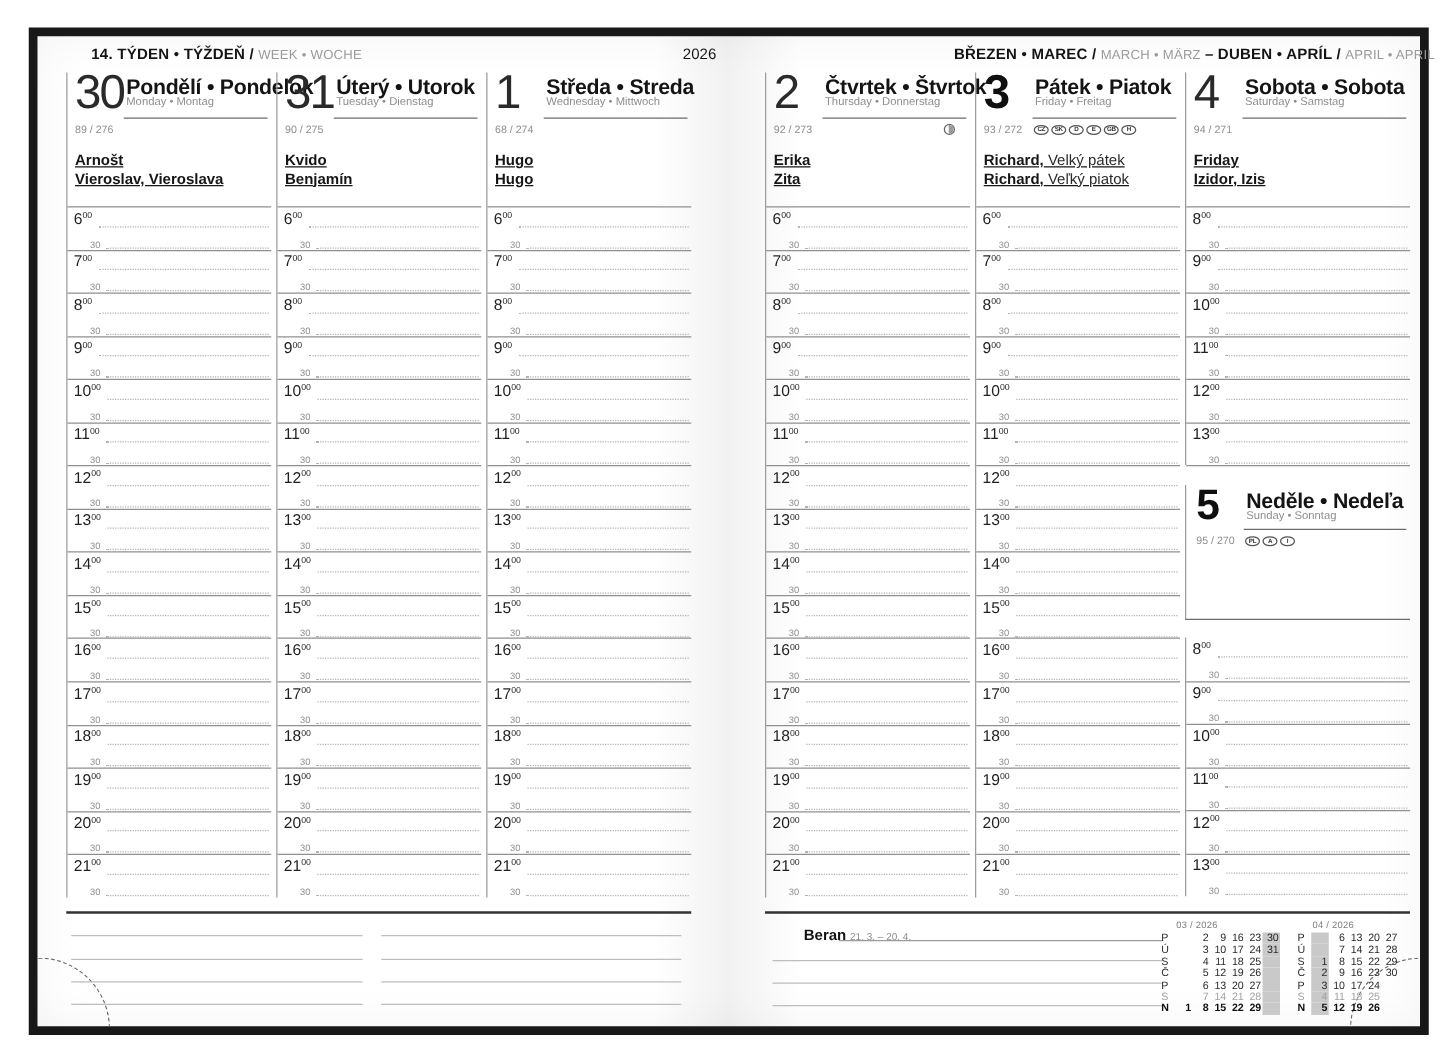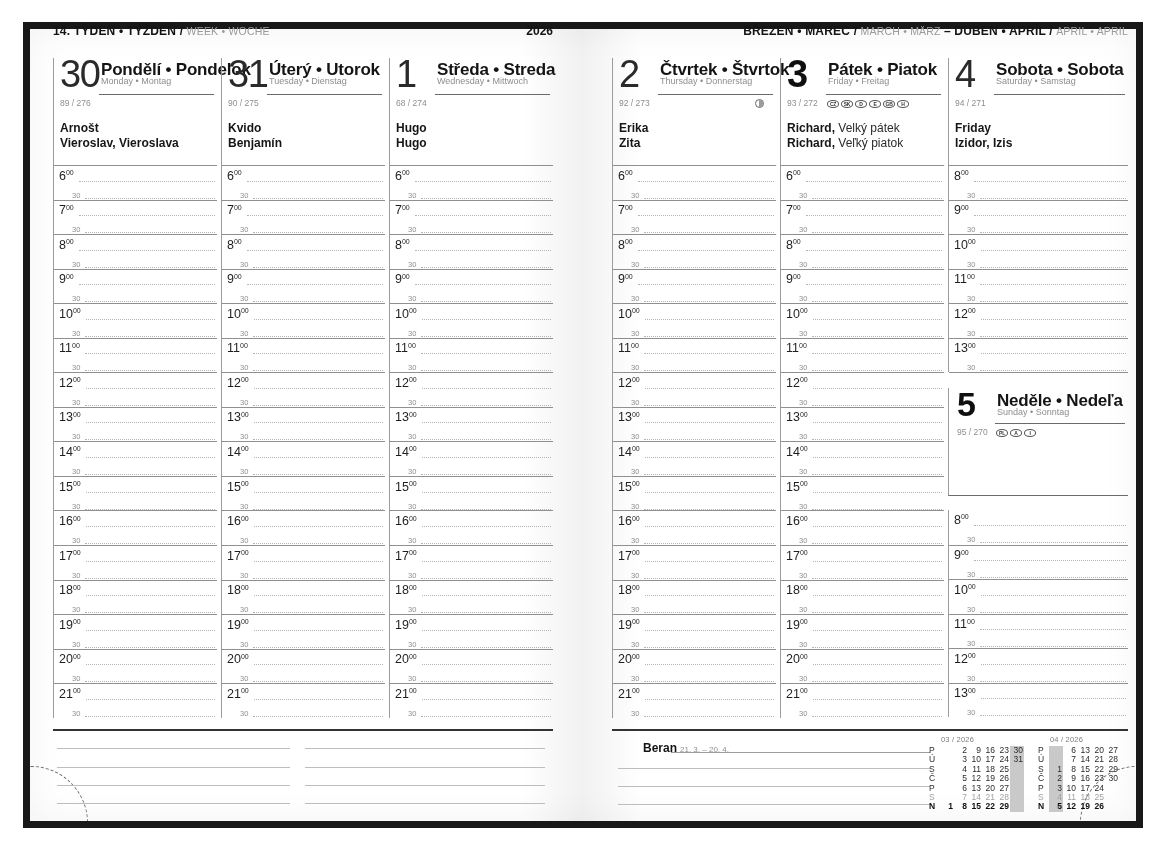--- a/index.html
+++ b/index.html
@@ -6,41 +6,41 @@
   .sheet{position:relative;width:1165px;height:846px;background:#fff;overflow:hidden;
          font-family:"Liberation Sans",sans-serif;color:#1c1c1c;}
   .frame{position:absolute;left:23px;top:22px;width:1106px;height:792px;border:7px solid #181818;background:#fff;}
   .clip{position:absolute;left:30px;top:29px;width:1106px;height:792px;overflow:hidden;
         box-shadow:inset 0 0 38px rgba(0,0,0,0.05);}
   .gutter{position:absolute;left:492px;top:0;width:120px;height:100%;
           background:linear-gradient(to right,rgba(0,0,0,0) 0%,rgba(0,0,0,0.055) 50%,rgba(0,0,0,0) 100%);}
   .arc{position:absolute;width:112px;height:112px;border:1.5px dashed #6a6a6a;border-radius:50%;background:transparent;}
 
   
-  .phead{position:absolute;top:24px;height:16px;font-size:12px;white-space:nowrap;}
+  .phead{position:absolute;top:36px;height:16px;font-size:12px;white-space:nowrap;margin-left:20px;}
   .phead-left{left:53px;width:500px;display:flex;justify-content:space-between;align-items:baseline;}
   .phead-right{left:612px;width:516px;text-align:right;}
   .hb{font-weight:700;color:#141414;letter-spacing:.2px;}
   .hg{color:#9a9a9a;font-size:10.5px;letter-spacing:.2px;}
-  .yr{font-weight:700;color:#141414;}
+  .yr{font-weight:400;color:#141414;}
 
   
   .daycol{position:absolute;top:58px;border-left:1px solid #9c9c9c;box-sizing:border-box;}
   .dnum{position:absolute;left:6px;top:-4px;font-size:38px;line-height:40px;font-weight:400;color:#2a2a2a;letter-spacing:-1.5px;}
   .dnum.bold{font-weight:700;color:#0f0f0f;}
   .dtitle{position:absolute;left:47px;top:2px;font-size:17px;font-weight:700;color:#141414;letter-spacing:-.2px;white-space:nowrap;}
   .dsub{position:absolute;left:47px;top:18px;font-size:9px;color:#8e8e8e;white-space:nowrap;}
   .dline{position:absolute;left:45px;right:3px;top:36px;border-top:1.5px solid #6b6b6b;}
   .ddoy{position:absolute;left:6px;top:40px;font-size:8.5px;color:#8e8e8e;white-space:nowrap;}
   .badges{position:absolute;left:46px;top:42px;display:flex;gap:2px;}
   .badge{width:12px;height:7.5px;border:1px solid #555;border-radius:50%;box-sizing:border-box;
          font-size:5px;line-height:6px;text-align:center;color:#333;font-weight:700;letter-spacing:-.3px;overflow:hidden;}
   .moon{position:absolute;top:41px;left:142px;width:9px;height:9px;border:1px solid #666;border-radius:50%;box-sizing:border-box;overflow:hidden;}
   .moon:after{content:"";position:absolute;left:3px;top:0;width:4px;height:7px;background:#9a9a9a;border-radius:0 4px 4px 0;}
-  .names{position:absolute;left:6px;top:63px;font-size:12px;line-height:14.5px;color:#161616;white-space:nowrap;}
+  .names{position:absolute;left:6px;top:63px;font-size:12px;line-height:14.5px;color:#161616;white-space:nowrap;text-decoration:underline;}
   .names b{font-weight:700;}
   .names .rest{font-weight:400;color:#2a2a2a;}
 
   
   .grid{position:absolute;left:0;right:0;top:107px;}
   .grid.gbot{border-bottom:1px solid #909090;}
   .hour{height:34.55px;box-sizing:border-box;border-top:1px solid #909090;}
   .hour.nb{border-top:none;}
   .hrow{height:17.6px;display:flex;align-items:flex-end;}
   .hnum{font-size:12.5px;line-height:13px;color:#1f1f1f;padding-left:5px;white-space:nowrap;}

